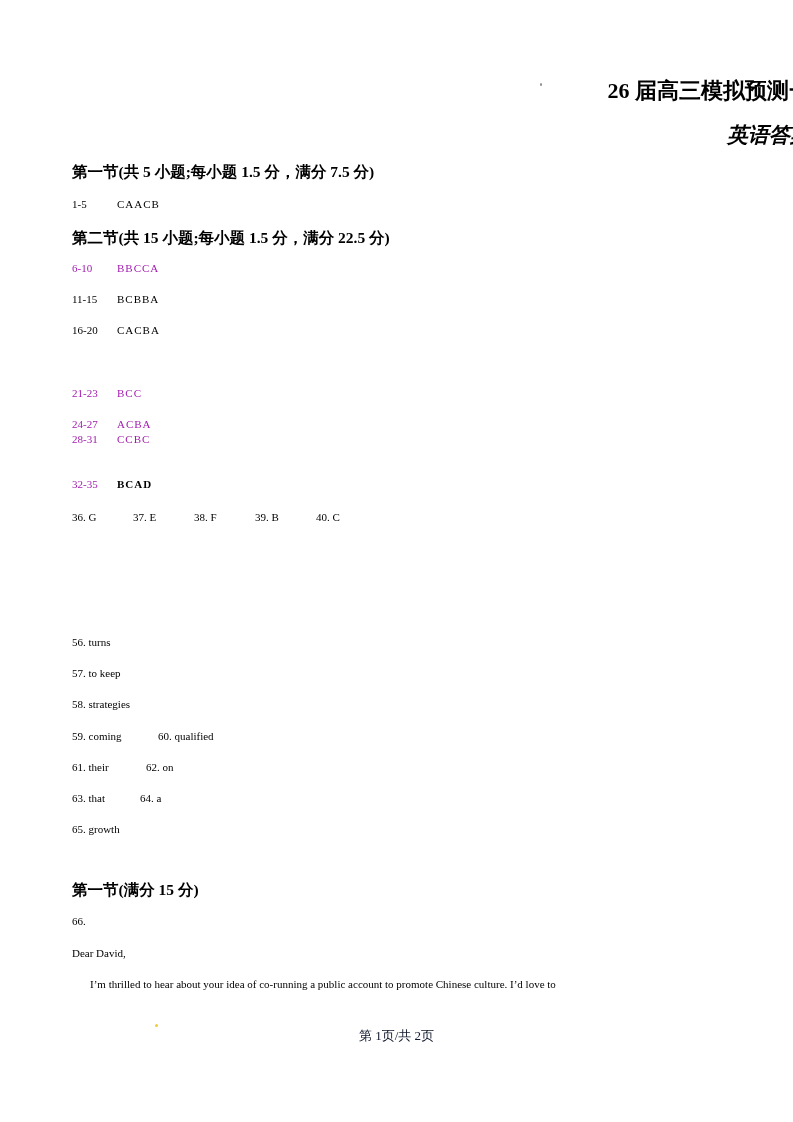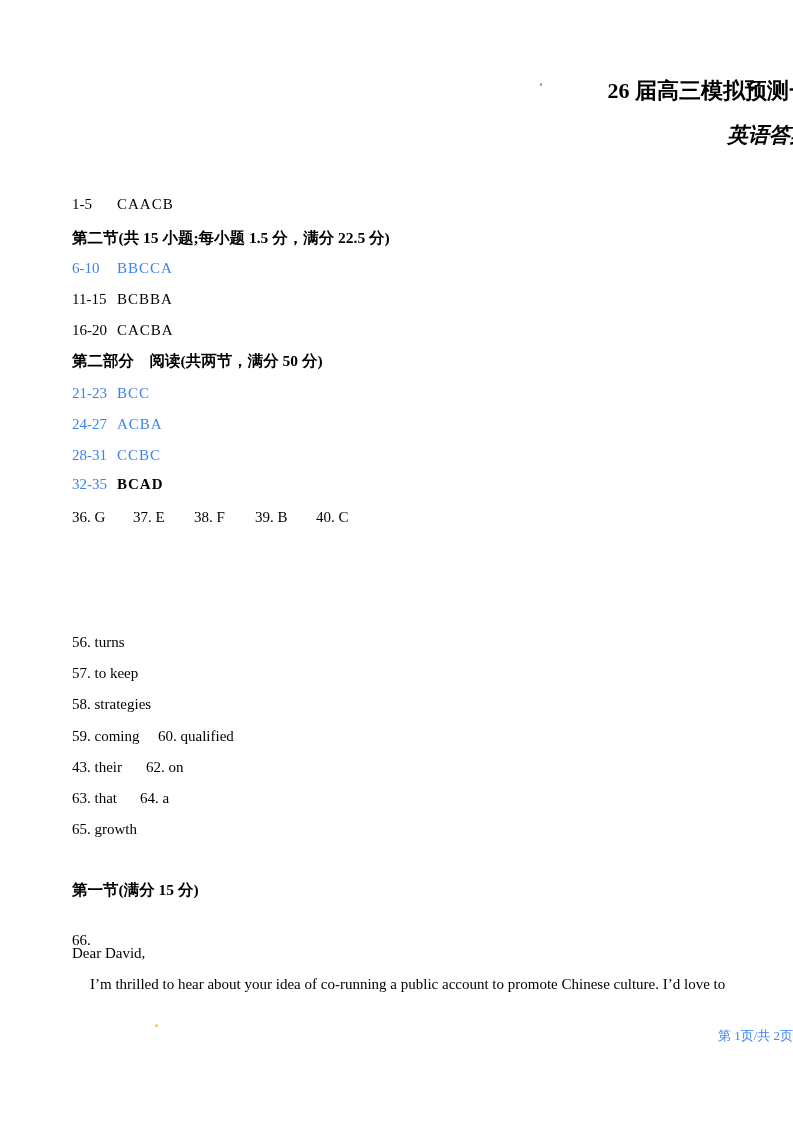--- a/index.html
+++ b/index.html
@@ -8,87 +8,87 @@
     width: 793px;
     height: 1122px;
     background: #ffffff;
     font-family: "Liberation Serif", "DejaVu Serif", serif;
     color: #000000;
     overflow: hidden;
   }
   .t { position: absolute; left: 18px; width: 100%; text-align: right; font-weight: bold; white-space: pre; }
   .title { top: 76px; font-size: 22px; }
   .subtitle { top: 121px; font-size: 21px; font-style: italic; }
-  .line { position: absolute; left: 72px; font-size: 15px; line-height: 20px; white-space: pre; }
+  .line { position: absolute; left: 72px; font-size: 11px; line-height: 20px; white-space: pre; }
   .bold { font-weight: bold; font-size: 15.5px; }
-  .blue { color: #3b82f6; }
+  .blue { color: #a21caf; }
   .range { display: inline-block; width: 45px; }
   .answers { letter-spacing: 1px; }
   .row { display: flex; }
   .row > span { white-space: pre; }
   .c61 { display: inline-block; width: 61px; }
   .c62 { display: inline-block; width: 61.7px; }
   .w86 { display: inline-block; width: 86px; }
   .w74 { display: inline-block; width: 74px; }
   .w68 { display: inline-block; width: 68px; }
   .para { left: 62px; width: 652px; text-indent: 28px; }
-  .footer { position: absolute; left: 0; top: 1027px; width: 100%; text-align: right; font-size: 13px; color: #3b82f6; }
+  .footer { position: absolute; left: 0; top: 1027px; width: 100%; text-align: center; font-size: 13px; color: #0f172a; }
   .speck { position: absolute; border-radius: 50%; }
   .speck-gray { left: 540px; top: 83px; width: 2px; height: 3px; background: #8a8a8a; }
   .speck-yellow { left: 155px; top: 1024px; width: 3px; height: 3px; background: #f0c419; opacity: 0.85; }
 </style>
 </head>
 <body>
 
 <div class="page">
 
   <div class="t title">26 届高三模拟预测一</div>
   <div class="t subtitle">英语答案</div>
 
+  <div class="line bold" style="top:162px">第一节(共 5 小题;每小题 1.5 分，满分 7.5 分)</div>
 
   <div class="line" style="top:194px"><span class="range">1-5</span><span class="answers">CAACB</span></div>
 
   <div class="line bold" style="top:228px">第二节(共 15 小题;每小题 1.5 分，满分 22.5 分)</div>
 
   <div class="line blue" style="top:258px"><span class="range">6-10</span><span class="answers">BBCCA</span></div>
 
   <div class="line" style="top:289px"><span class="range">11-15</span><span class="answers">BCBBA</span></div>
 
   <div class="line" style="top:320px"><span class="range">16-20</span><span class="answers">CACBA</span></div>
 
-  <div class="line bold" style="top:351px">第二部分　阅读(共两节，满分 50 分)</div>
 
   <div class="line blue" style="top:383px"><span class="range">21-23</span><span class="answers">BCC</span></div>
 
   <div class="line blue" style="top:414px"><span class="range">24-27</span><span class="answers">ACBA</span></div>
 
-  <div class="line blue" style="top:445px"><span class="range">28-31</span><span class="answers">CCBC</span></div>
+  <div class="line blue" style="top:429px"><span class="range">28-31</span><span class="answers">CCBC</span></div>
 
   <div class="line" style="top:474px"><span class="range blue">32-35</span><span class="answers" style="font-weight:bold">BCAD</span></div>
 
   <div class="line row" style="top:507px"><span class="c61">36. G</span><span class="c61">37. E</span><span class="c61">38. F</span><span class="c61">39. B</span><span class="c61">40. C</span></div>
 
 
 
 
   <div class="line" style="top:632px">56. turns</div>
   <div class="line" style="top:663px">57. to keep</div>
   <div class="line" style="top:694px">58. strategies</div>
 
   <div class="line" style="top:726px"><span class="w86">59. coming</span><span>60. qualified</span></div>
 
-  <div class="line" style="top:757px"><span class="w74">43. their</span><span>62. on</span></div>
+  <div class="line" style="top:757px"><span class="w74">61. their</span><span>62. on</span></div>
 
   <div class="line" style="top:788px"><span class="w68">63. that</span><span>64. a</span></div>
 
   <div class="line" style="top:819px">65. growth</div>
 
   <div class="line bold" style="top:880px">第一节(满分 15 分)</div>
 
-  <div class="line" style="top:930px">66.</div>
+  <div class="line" style="top:911px">66.</div>
   <div class="line" style="top:943px">Dear David,</div>
   <div class="line para" style="top:974px">I’m thrilled to hear about your idea of co-running a public account to promote Chinese culture. I’d love to</div>
 
   <div class="footer">第 1页/共 2页</div>
 
   <div class="speck speck-gray"></div>
   <div class="speck speck-yellow"></div>
 
 </div>
 

